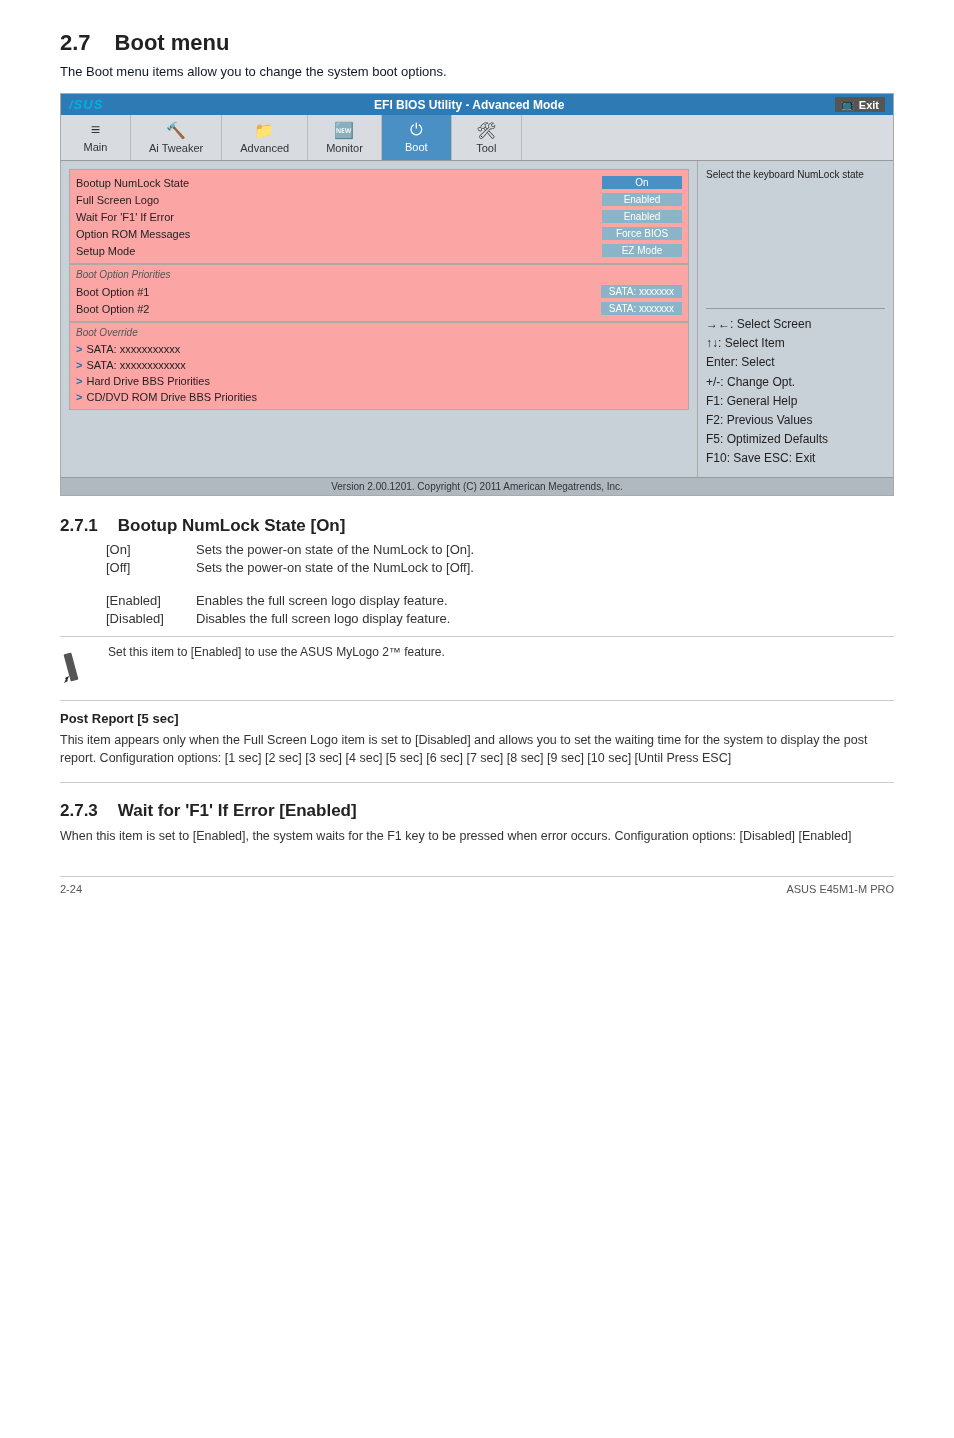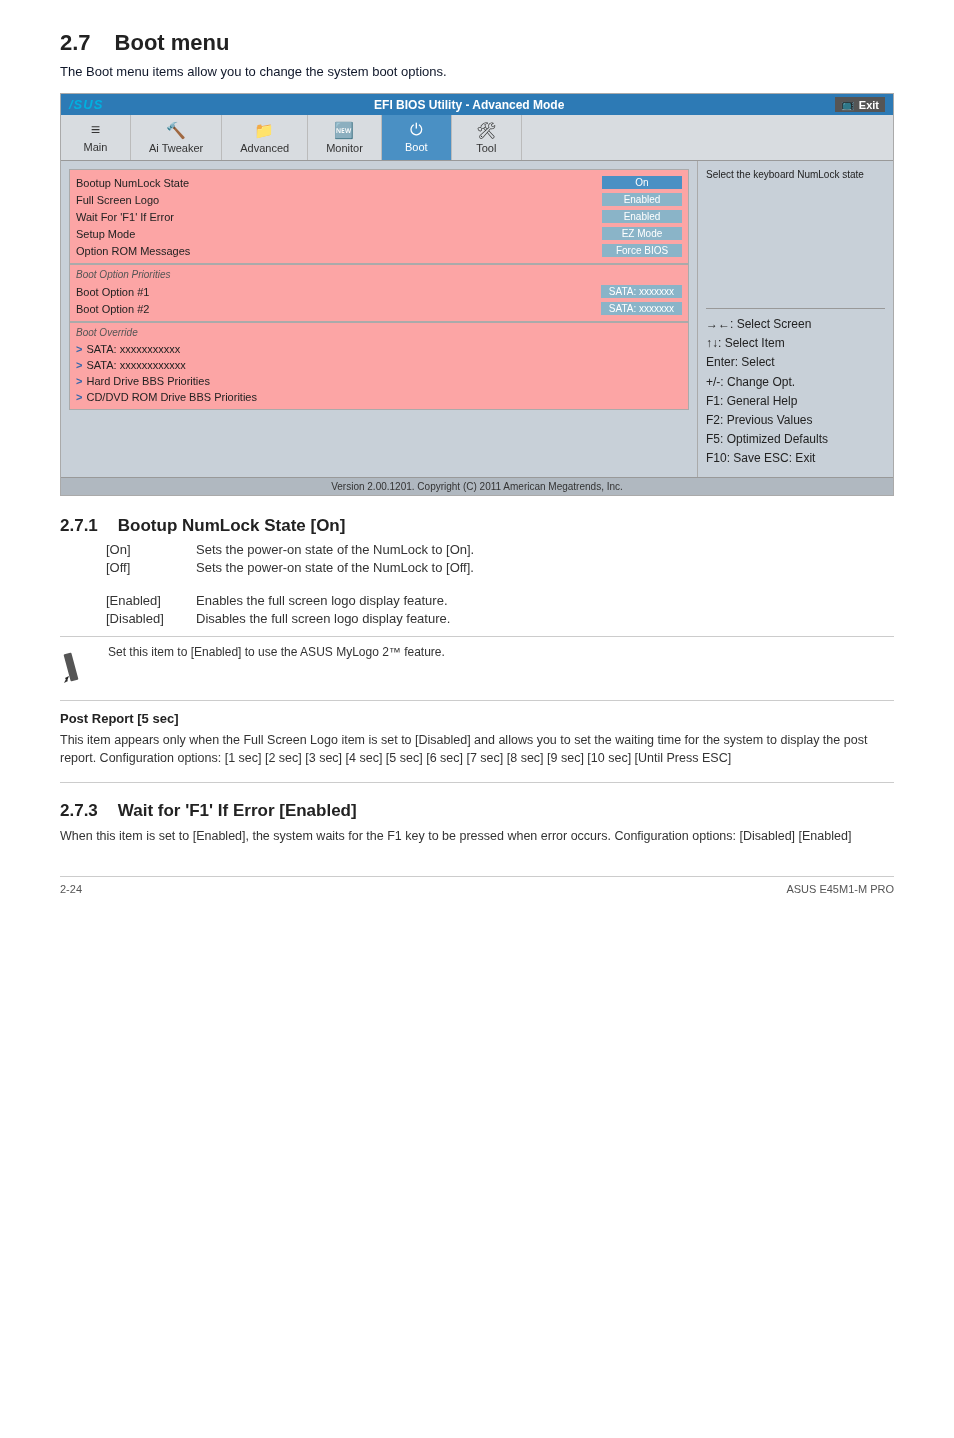--- a/index.html
+++ b/index.html
@@ -326,26 +326,26 @@
           </div>
           <div class="bios-row">
             <span class="label">Full Screen Logo</span>
             <span class="bios-value">Enabled</span>
           </div>
           <div class="bios-row">
             <span class="label">Wait For 'F1' If Error</span>
             <span class="bios-value">Enabled</span>
           </div>
           <div class="bios-row">
+            <span class="label">Option ROM Messages</span>
+            <span class="bios-value">Force BIOS</span>
+          </div>
+          <div class="bios-row">
             <span class="label">Setup Mode</span>
             <span class="bios-value">EZ Mode</span>
-          </div>
-          <div class="bios-row">
-            <span class="label">Option ROM Messages</span>
-            <span class="bios-value">Force BIOS</span>
           </div>
         </div>
 
         <div class="bios-group">
           <div class="bios-group-label">Boot Option Priorities</div>
           <div class="bios-row">
             <span class="label">Boot Option #1</span>
             <span class="bios-value">SATA: xxxxxxx</span>
           </div>
           <div class="bios-row">

